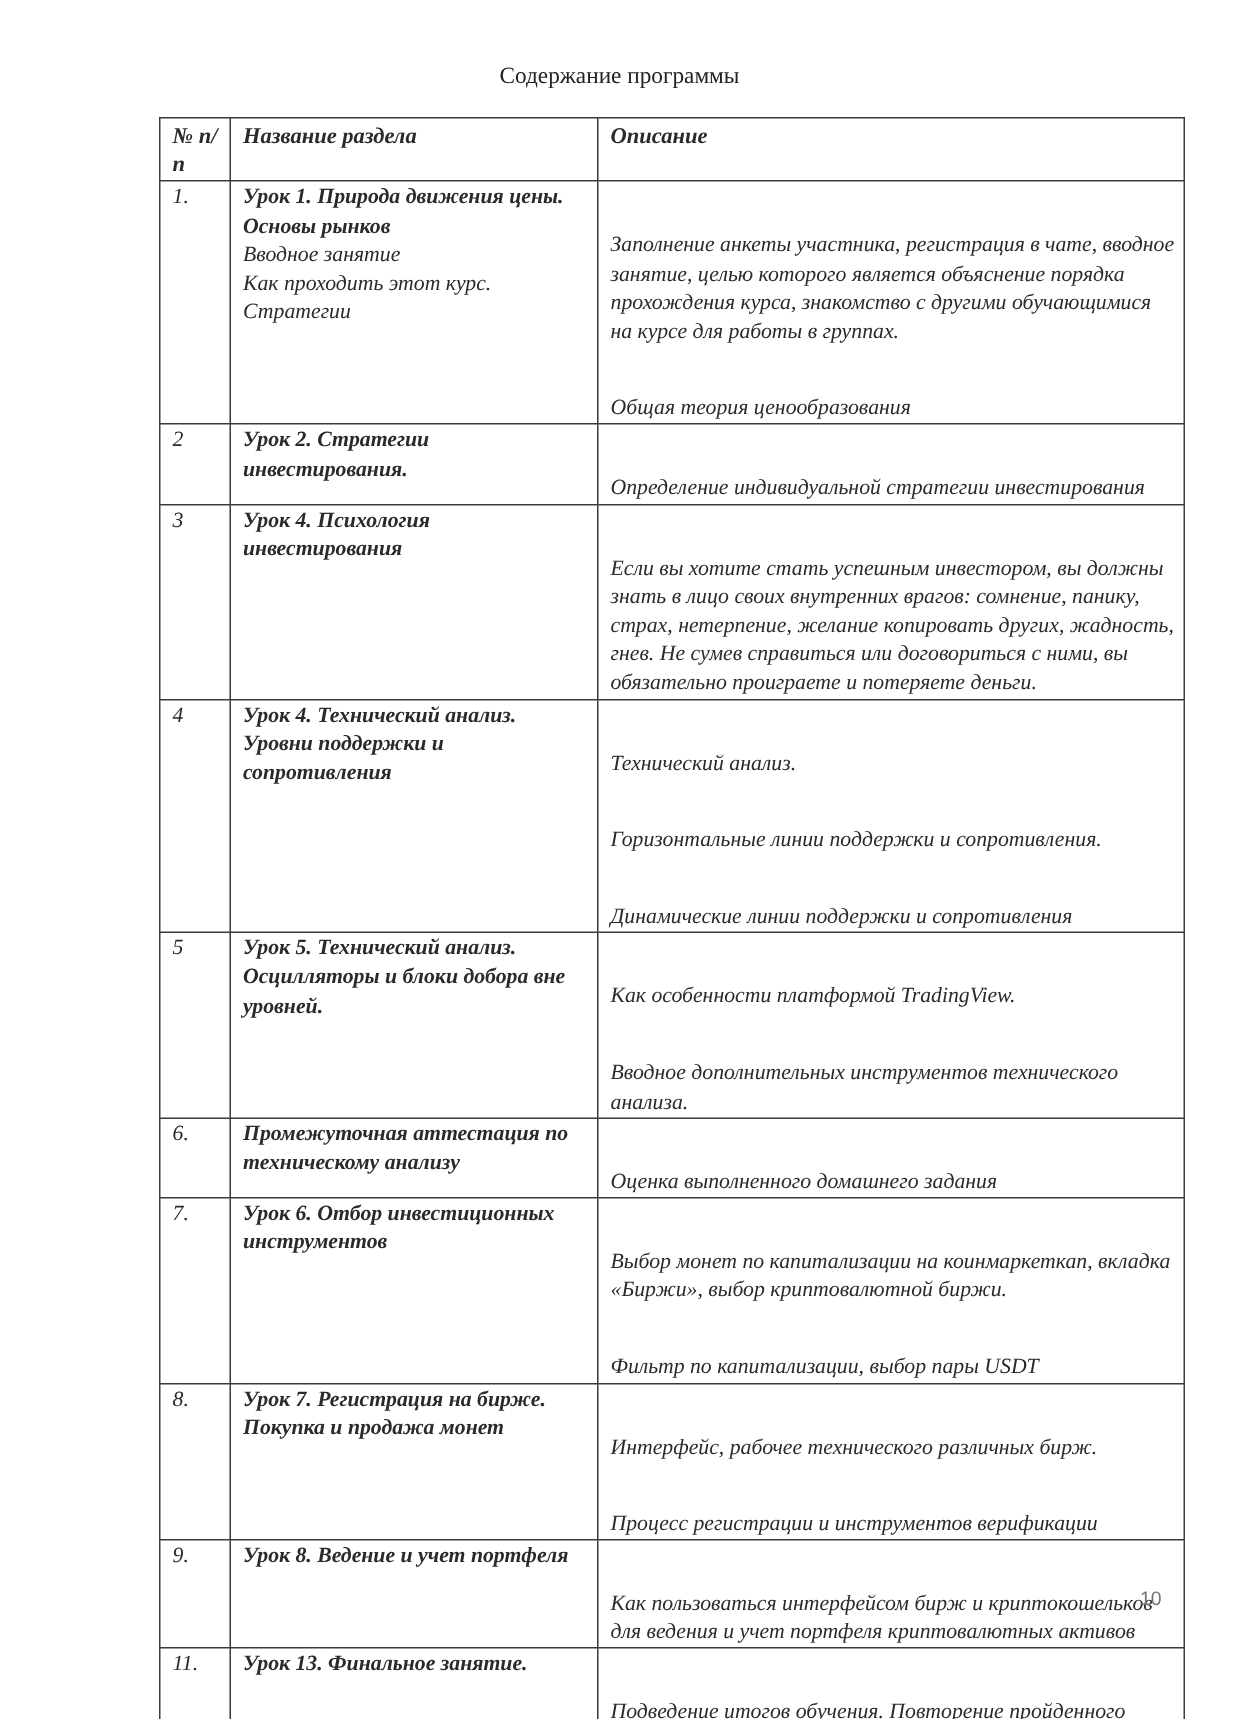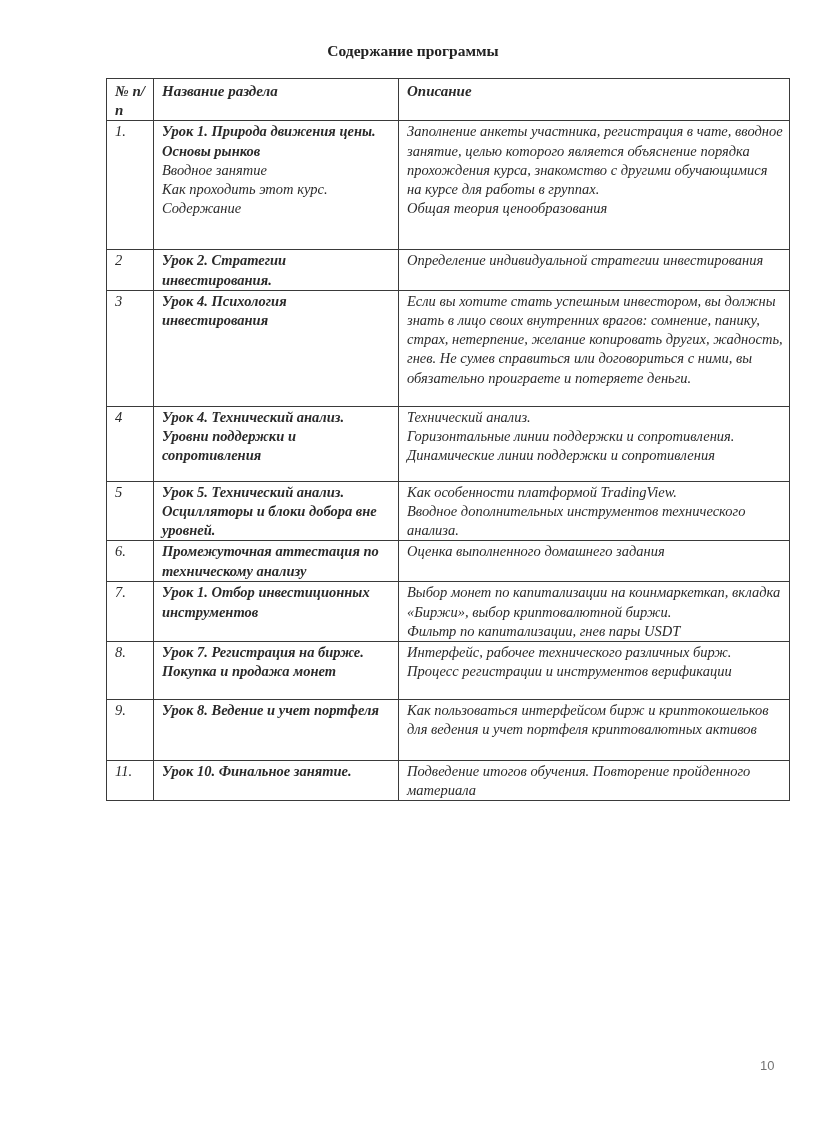--- a/index.html
+++ b/index.html
@@ -2,36 +2,36 @@
 <html><head>
 <meta charset="utf-8">
 <style>
   html, body { margin: 0; padding: 0; }
   body {
     width: 826px; height: 1146px; background: #ffffff; position: relative; overflow: hidden;
     font-family: "Liberation Serif", serif; color: #2a2a2a;
   }
   .page-title {
     position: absolute; top: 42px; left: 0; width: 826px; text-align: center;
-    font-weight: bold; font-size: 15.5px; color: #222;
+    font-weight: normal; font-size: 15.5px; color: #222;
   }
   table.program {
     position: absolute; left: 106px; top: 78px; width: 683px;
     border-collapse: collapse; table-layout: fixed; font-size: 14.5px; line-height: 19.2px; font-style: italic;
   }
   table.program td, table.program th {
     border: 1.3px solid #3a3a3a; vertical-align: top; padding: 1px 6px 0 8px; text-align: left;
   }
   table.program th { font-weight: bold; font-size: 15px; padding-top: 3px; }
   col.c-num { width: 47px; }
   col.c-name { width: 245px; }
   col.c-desc { width: 391px; }
   .name-bold { font-weight: bold; display: block; }
   .name-sub { display: block; }
-  .desc-line { display: block; }
+  .desc-line { display: block; margin-top: 32px; }
   .justify { text-align: justify; text-align-last: left; }
   .page-number {
     position: absolute; left: 760px; top: 1058px; font-family: "Liberation Sans", sans-serif;
     font-size: 13px; color: #737373;
   }
 </style>
 </head>
 <body>
 
 <div class="page-title">Содержание программы</div>
@@ -50,21 +50,21 @@
     </tr>
   </thead>
   <tbody>
 
     <tr style="height:129px">
       <td>1.</td>
       <td>
         <span class="name-bold">Урок 1. Природа движения цены. Основы рынков</span>
         <span class="name-sub">Вводное занятие</span>
         <span class="name-sub">Как проходить этот курс.</span>
-        <span class="name-sub">Содержание</span>
+        <span class="name-sub">Стратегии</span>
       </td>
       <td>
         <span class="desc-line">Заполнение анкеты участника, регистрация в чате, вводное занятие, целью которого является объяснение порядка прохождения курса, знакомство с другими обучающимися на курсе для работы в группах.</span>
         <span class="desc-line">Общая теория ценообразования</span>
       </td>
     </tr>
 
     <tr style="height:40px">
       <td>2</td>
       <td>
@@ -114,25 +114,25 @@
         <span class="name-bold">Промежуточная аттестация по техническому анализу</span>
       </td>
       <td>
         <span class="desc-line">Оценка выполненного домашнего задания</span>
       </td>
     </tr>
 
     <tr style="height:54px">
       <td>7.</td>
       <td>
-        <span class="name-bold">Урок 1. Отбор инвестиционных инструментов</span>
+        <span class="name-bold">Урок 6. Отбор инвестиционных инструментов</span>
       </td>
       <td>
         <span class="desc-line">Выбор монет по капитализации на коинмаркеткап, вкладка «Биржи», выбор криптовалютной биржи.</span>
-        <span class="desc-line">Фильтр по капитализации, гнев пары USDT</span>
+        <span class="desc-line">Фильтр по капитализации, выбор пары USDT</span>
       </td>
     </tr>
 
     <tr style="height:58px">
       <td>8.</td>
       <td>
         <span class="name-bold">Урок 7. Регистрация на бирже. Покупка и продажа монет</span>
       </td>
       <td>
         <span class="desc-line">Интерфейс, рабочее технического различных бирж.</span>
@@ -147,21 +147,21 @@
       </td>
       <td>
         <span class="desc-line">Как пользоваться интерфейсом бирж и криптокошельков для ведения и учет портфеля криптовалютных активов</span>
       </td>
     </tr>
 
 
     <tr style="height:38px">
       <td>11.</td>
       <td>
-        <span class="name-bold">Урок 10. Финальное занятие.</span>
+        <span class="name-bold">Урок 13. Финальное занятие.</span>
       </td>
       <td>
         <span class="desc-line">Подведение итогов обучения. Повторение пройденного материала</span>
       </td>
     </tr>
   </tbody>
 </table>
 
 <div class="page-number">10</div>
 

